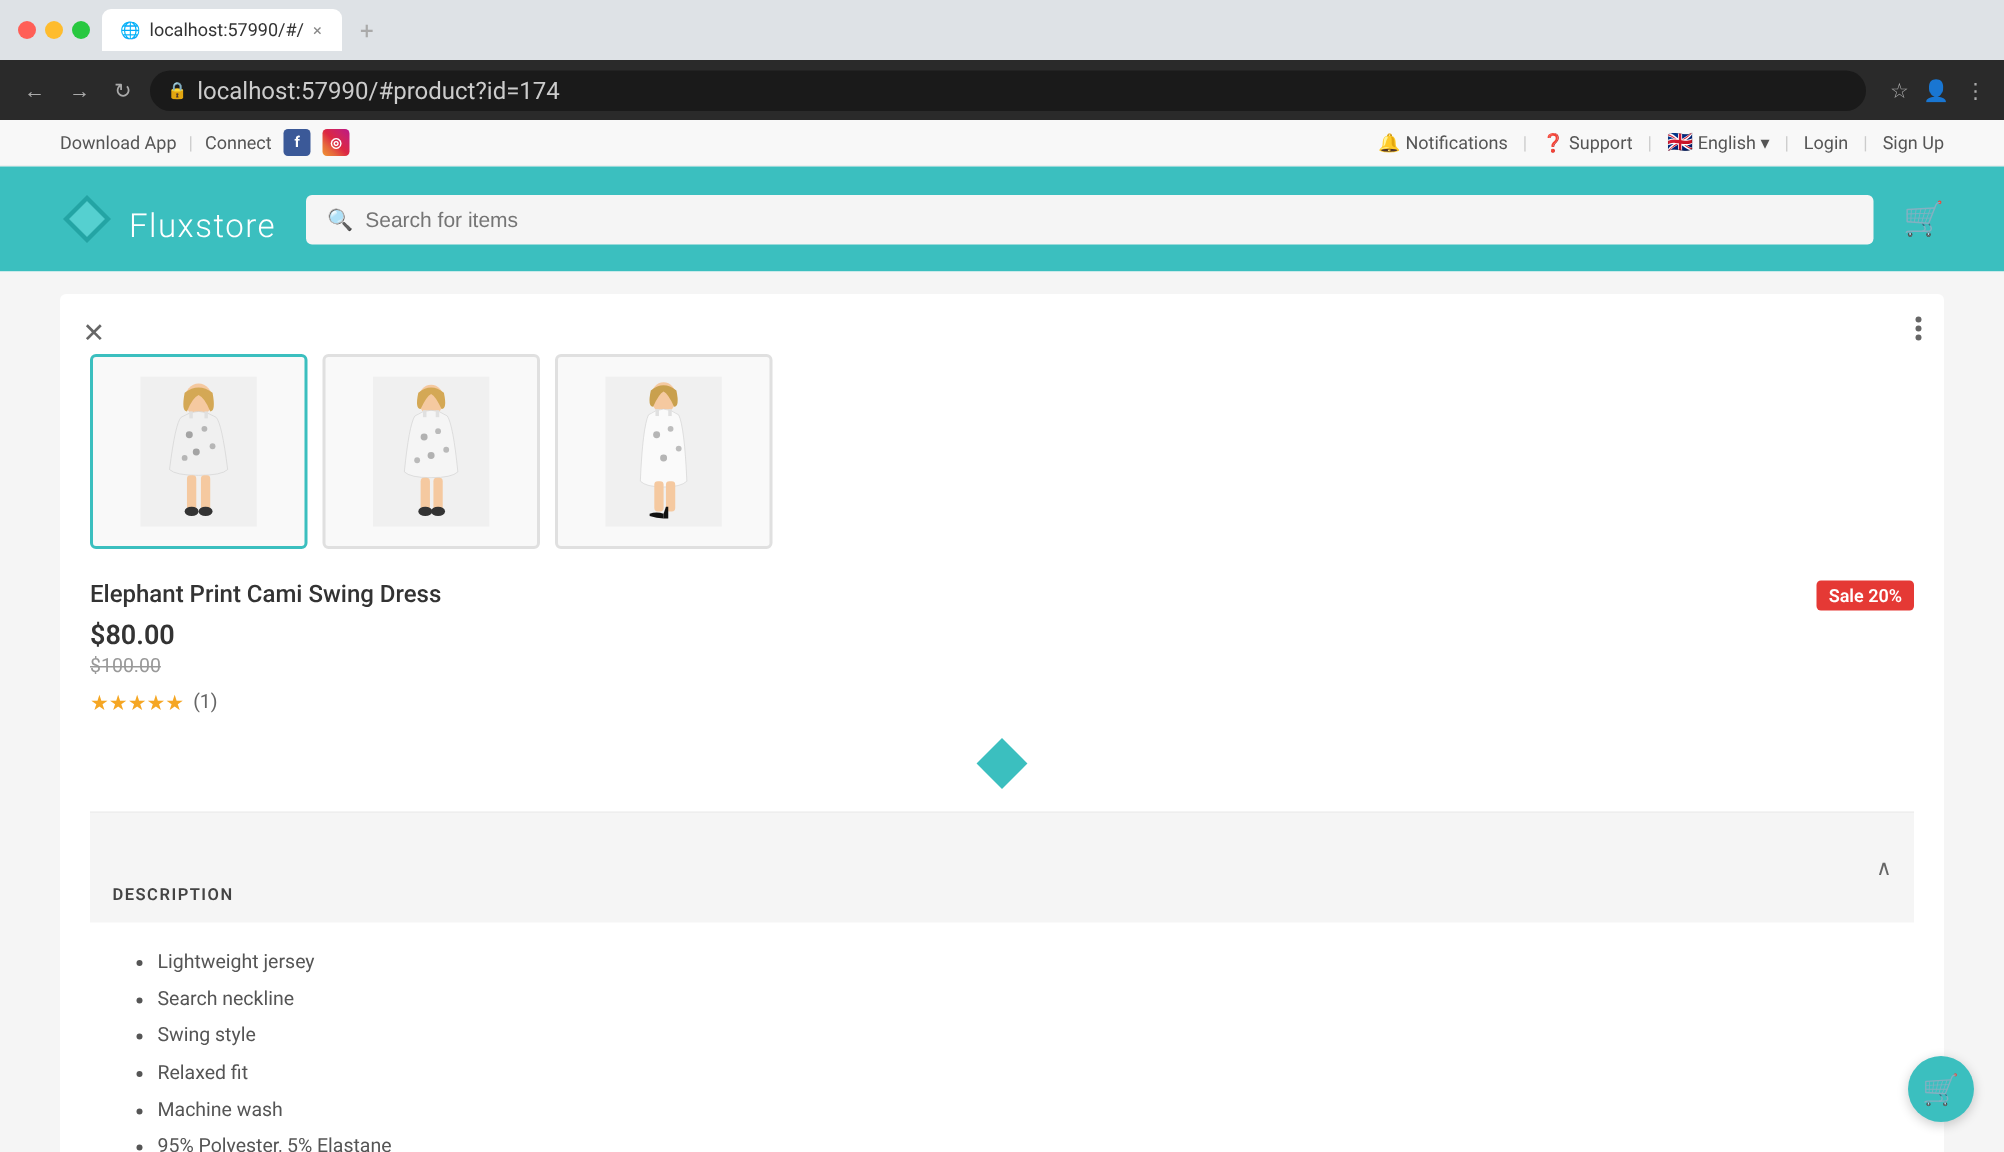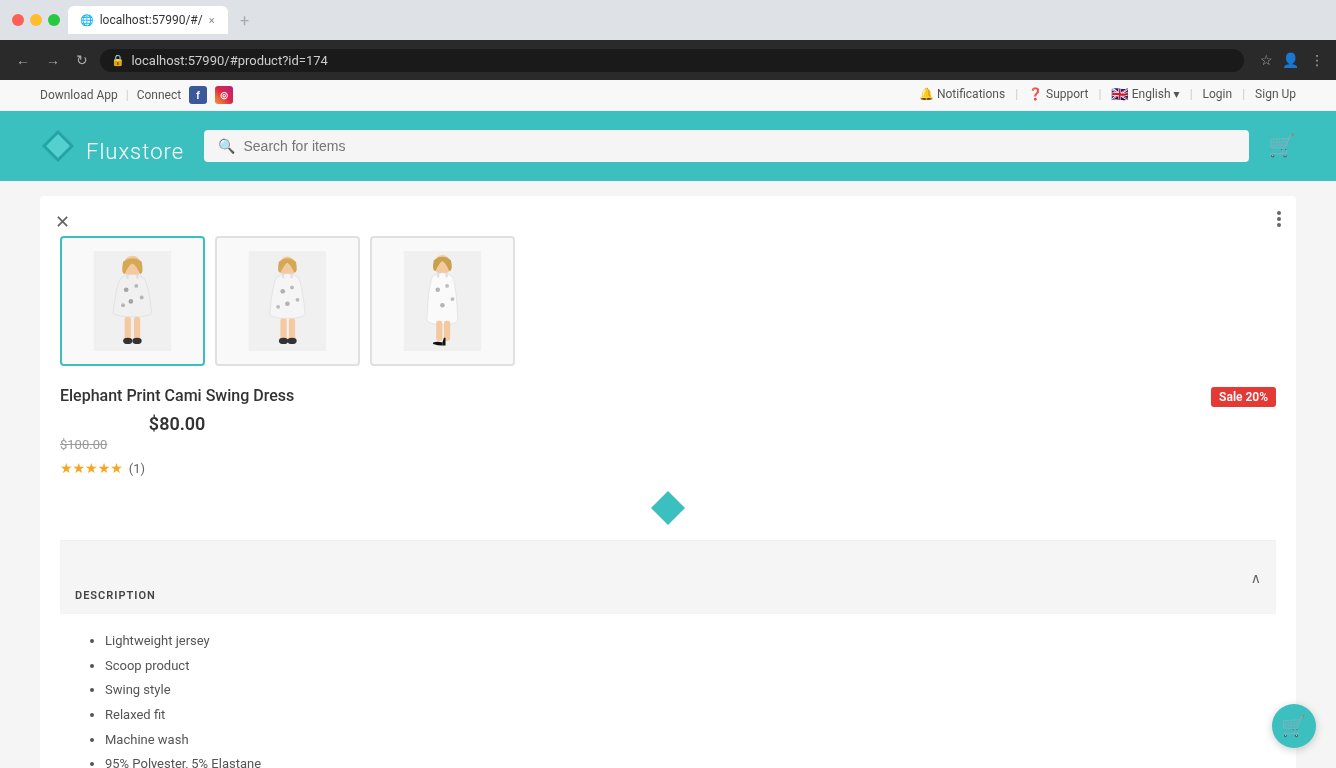--- a/index.html
+++ b/index.html
@@ -10,21 +10,21 @@
     .dot-red { background: #ff5f57; }
     .dot-yellow { background: #febc2e; }
     .dot-green { background: #28c840; }
     .browser-tab { background: #fff; border-radius: 6px 6px 0 0; padding: 4px 12px; font-size: 12px; color: #333; display: flex; align-items: center; gap: 6px; min-width: 160px; height: 28px; }
     .browser-tab-close { color: #888; font-size: 11px; cursor: pointer; }
     .browser-tab-plus { color: #aaa; font-size: 16px; margin-left: 4px; cursor: pointer; }
     .browser-addressbar { background: #2a2a2a; display: flex; align-items: center; padding: 6px 12px; gap: 8px; height: 40px; }
     .nav-btn { color: #aaa; font-size: 14px; cursor: pointer; background: none; border: none; padding: 2px 4px; }
     .address-bar { background: #1a1a1a; color: #ddd; border-radius: 20px; padding: 4px 12px; font-size: 12px; flex: 1; display: flex; align-items: center; gap: 6px; }
     .address-lock { color: #aaa; font-size: 11px; }
-    .address-text { color: #ccc; font-size: 13px; }
+    .address-text { color: #ccc; font-size: 16px; }
     .browser-actions { display: flex; gap: 10px; margin-left: 8px; }
     .browser-action-btn { color: #aaa; font-size: 14px; }
 
     
     .page { background: #fff; width: 100%; height: calc(768px - 80px); overflow-y: auto; }
 
     
     .utility-bar { background: #f8f8f8; border-bottom: 1px solid #eee; display: flex; justify-content: space-between; align-items: flex-start; padding: 6px 40px; font-size: 12px; color: #555; }
     .utility-left { display: flex; align-items: center; gap: 8px; }
     .utility-right { display: flex; align-items: center; gap: 10px; }
@@ -56,21 +56,21 @@
     
     .product-images { display: flex; gap: 10px; margin-top: 20px; margin-bottom: 20px; }
     .product-image { width: 145px; height: 130px; border: 2px solid #e0e0e0; border-radius: 4px; overflow: hidden; display: flex; align-items: center; justify-content: center; background: #f9f9f9; }
     .product-image.active { border-color: #3bbfbf; border-width: 2px; }
     .dress-svg { width: 80%; height: 80%; }
 
     
     .product-info-row { display: flex; justify-content: space-between; align-items: flex-start; }
     .product-title { font-size: 16px; font-weight: 500; color: #333; }
     .sale-badge { background: #e53935; color: #fff; font-size: 12px; font-weight: 600; padding: 3px 8px; border-radius: 3px; }
-    .product-price { font-size: 18px; font-weight: 600; color: #333; margin-top: 8px; text-align: center; }
+    .product-price { font-size: 18px; font-weight: 600; color: #333; margin-top: 8px; }
     .product-price-original { font-size: 13px; color: #999; text-decoration: line-through; margin-top: 3px; }
     .product-rating { display: flex; align-items: center; gap: 6px; margin-top: 8px; }
     .stars { color: #f5a623; font-size: 14px; }
     .rating-count { font-size: 13px; color: #666; }
 
     
     .spinner-area { display: flex; justify-content: center; align-items: center; padding: 20px; }
     .spinner-diamond { width: 24px; height: 24px; background: #3bbfbf; transform: rotate(45deg); animation: spin 1s linear infinite; }
     @keyframes spin { from { transform: rotate(45deg); } to { transform: rotate(405deg); } }
 
@@ -268,21 +268,21 @@
       </div>
 
       <div class="section-header">
         <span class="section-title">DESCRIPTION</span>
         <span class="section-toggle">∧</span>
       </div>
       <div class="section-content">
         <ul class="description-list">
 
         <li>Lightweight jersey</li>
-            <li>Scoop product</li>
+            <li>Search neckline</li>
             <li>Swing style</li>
             <li>Relaxed fit</li>
             <li>Machine wash</li>
             <li>95% Polyester, 5% Elastane</li>
           </ul>
       </div>
 
       <div class="section-header">
         
         

